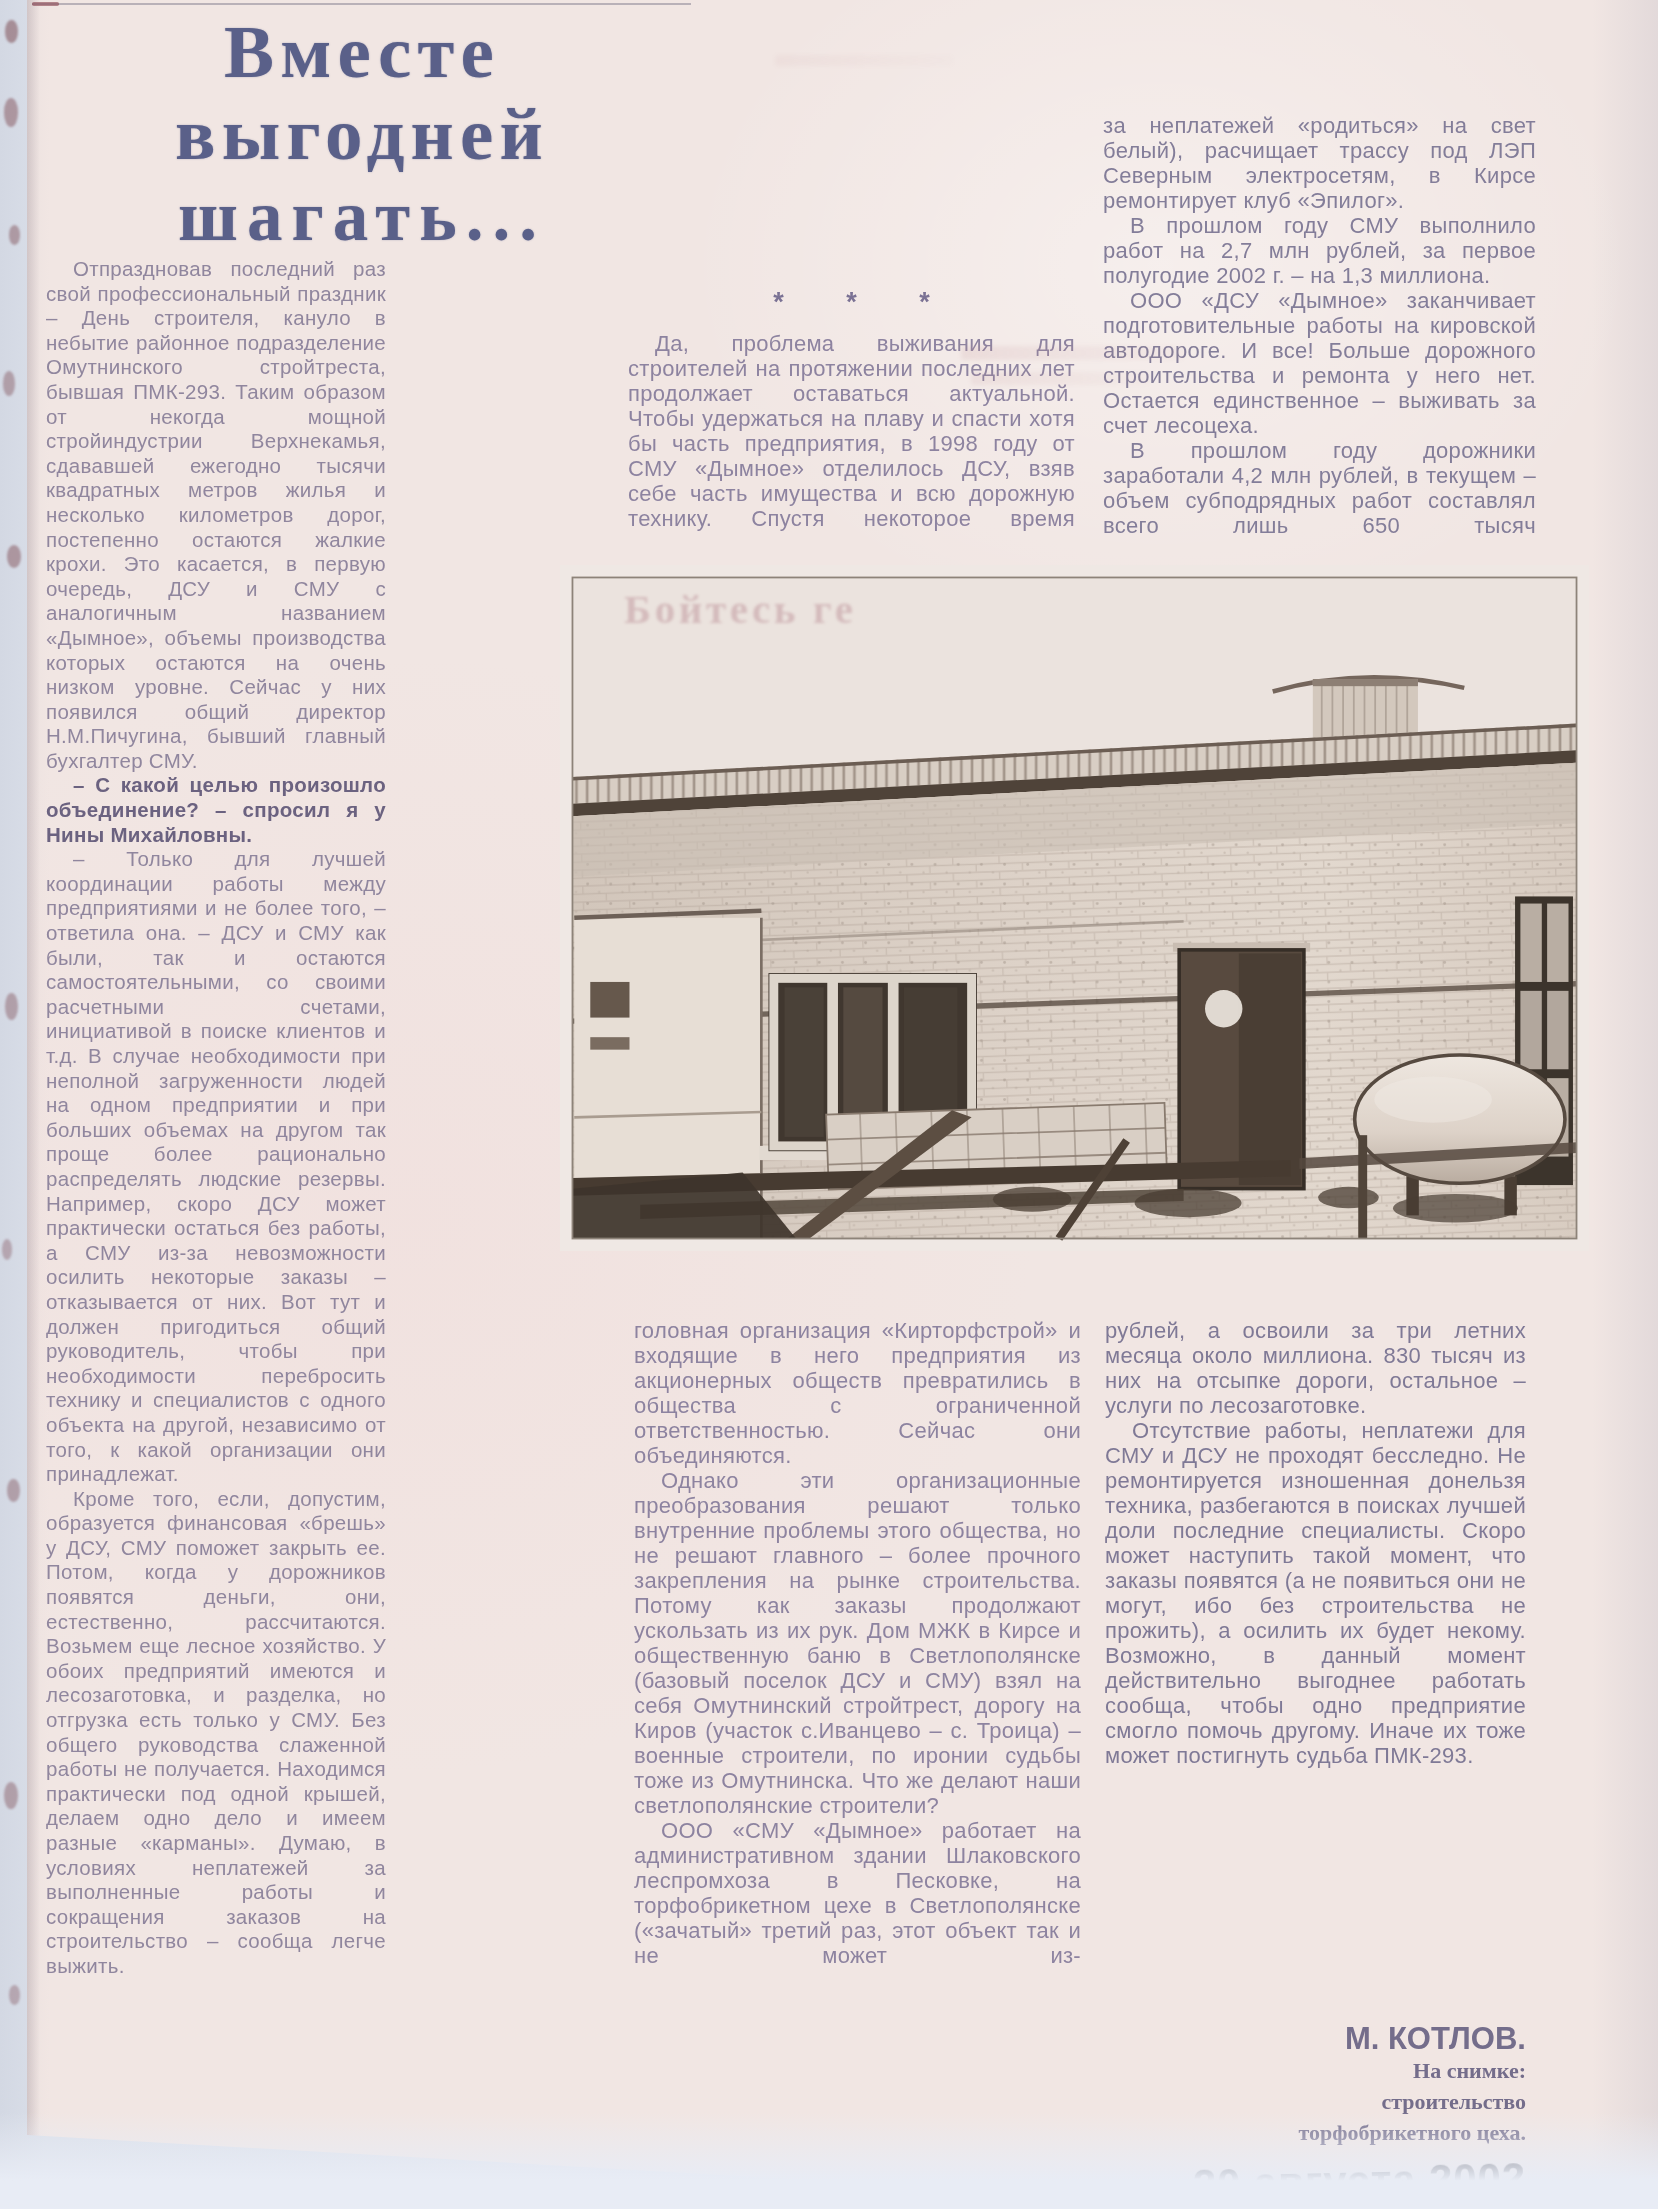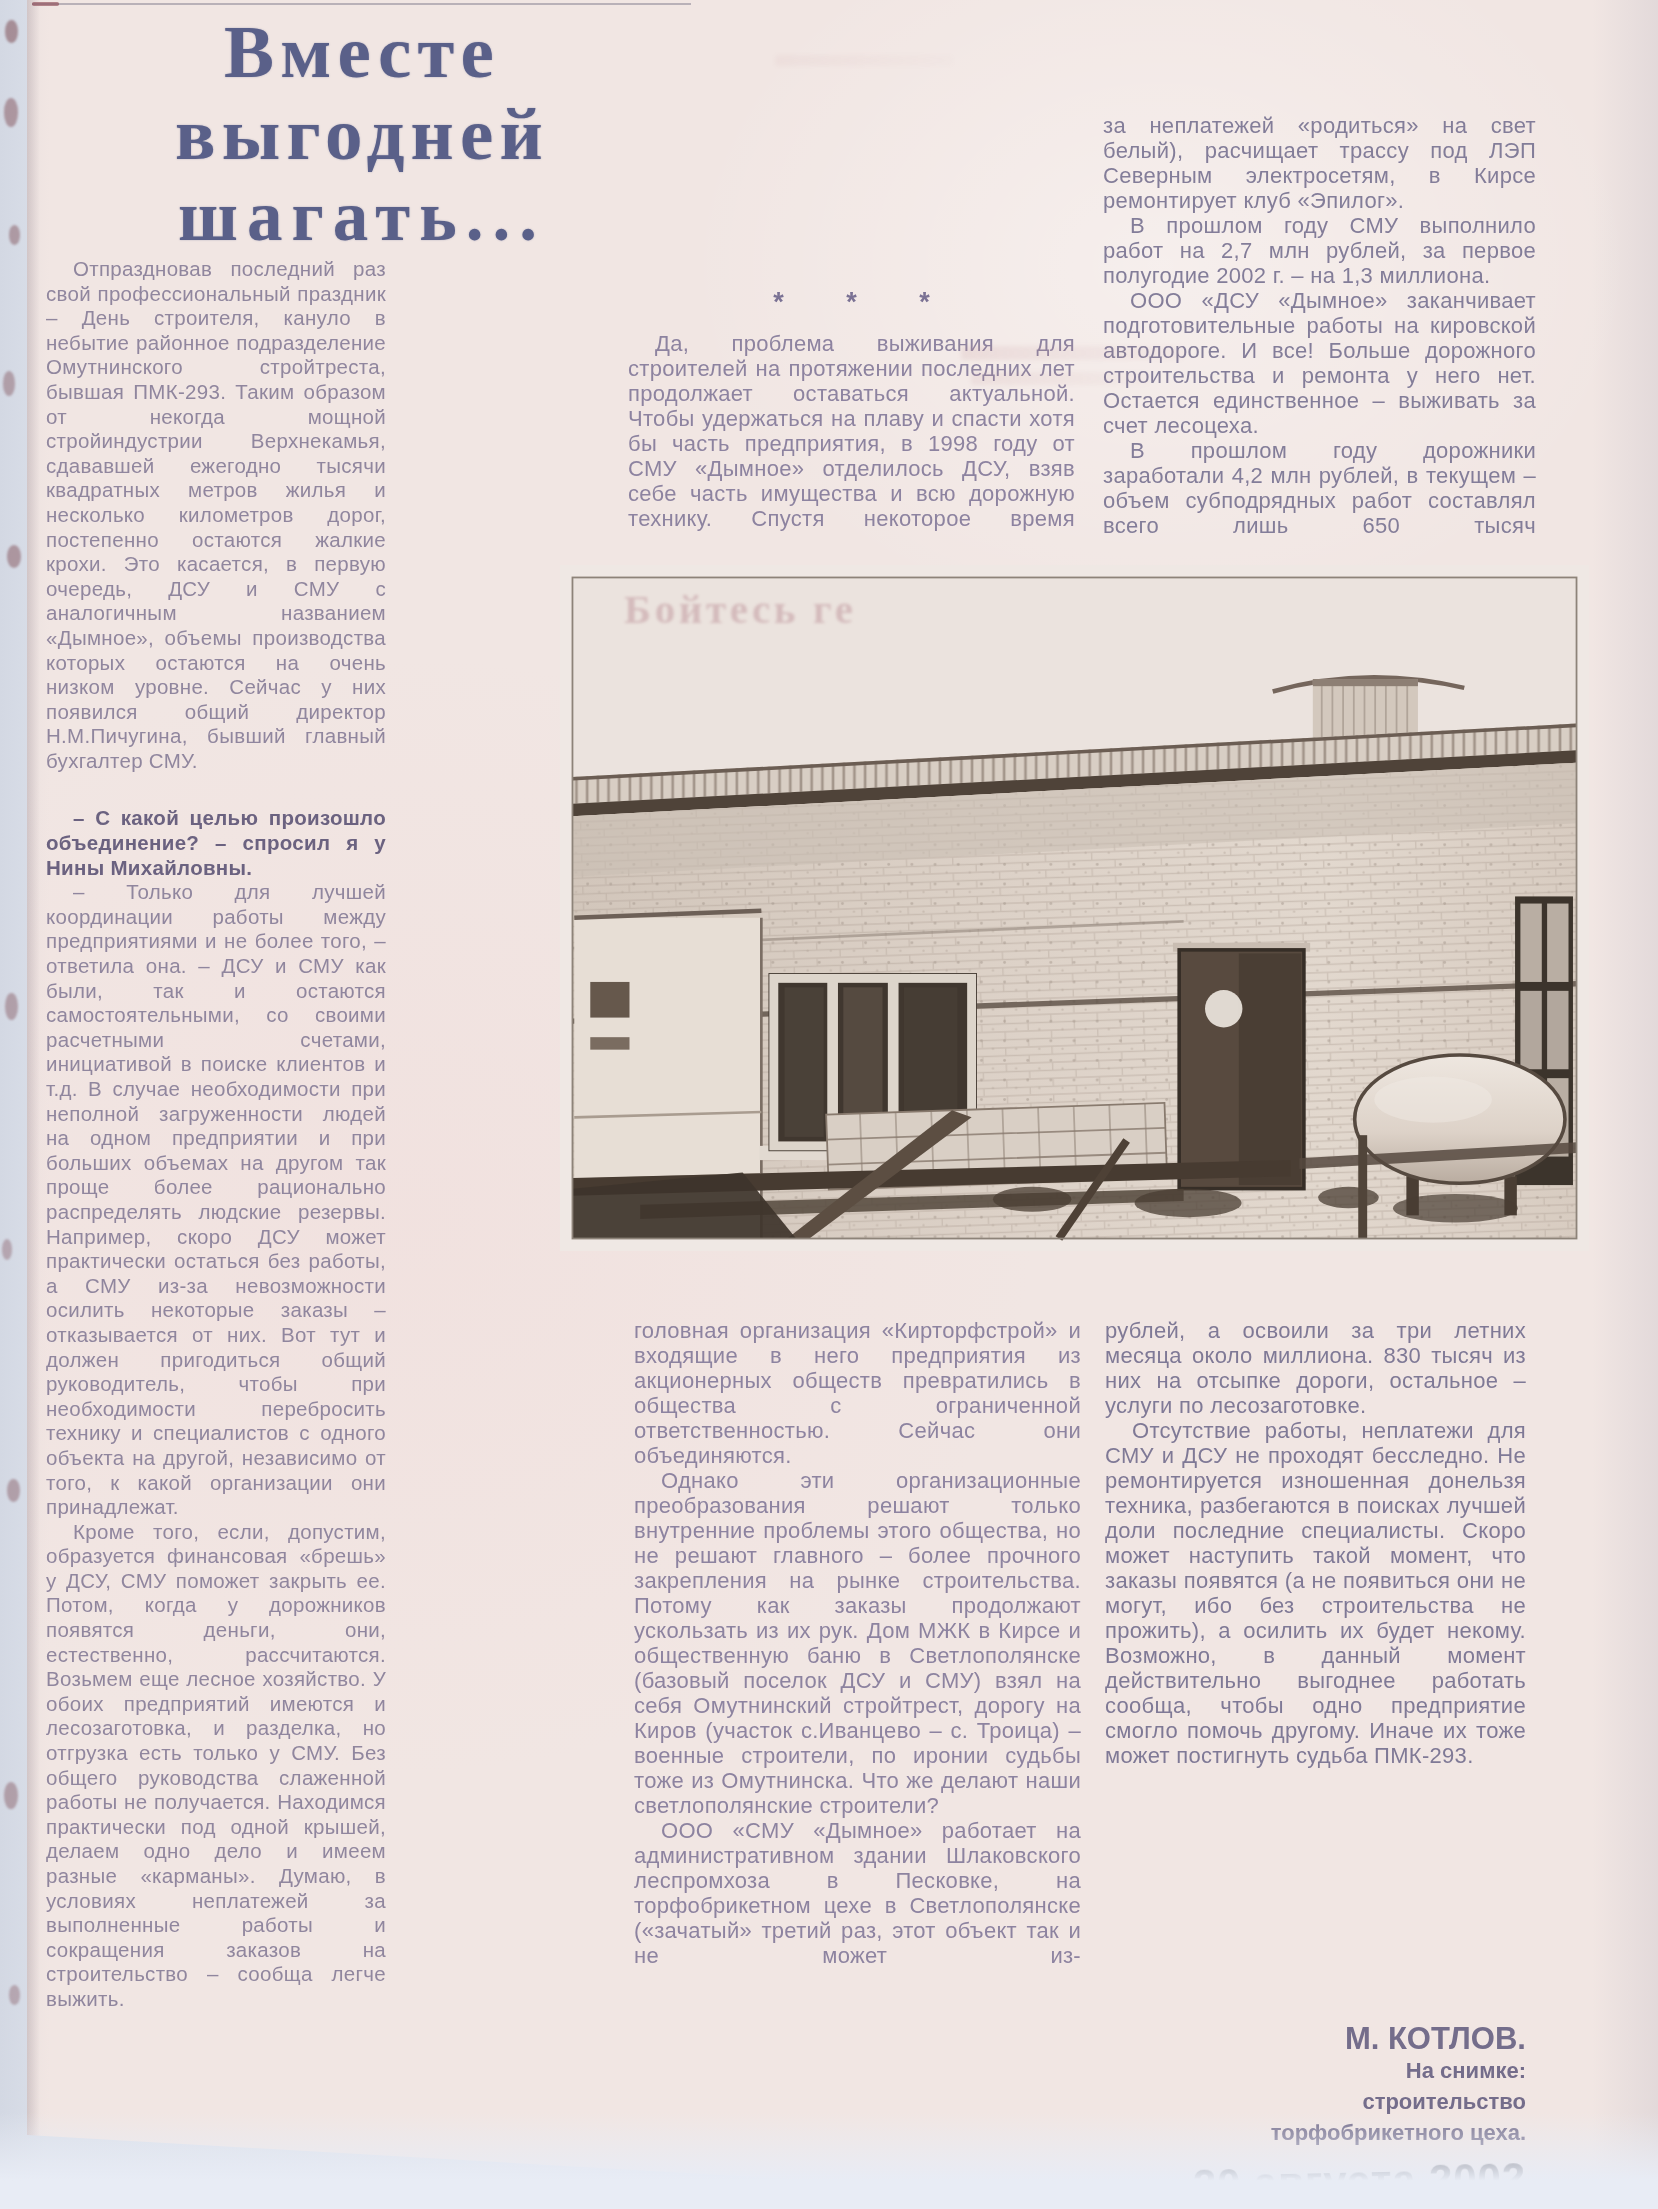--- a/index.html
+++ b/index.html
@@ -29,21 +29,21 @@
     font-family:"Liberation Serif","DejaVu Serif",serif;font-weight:700;
     color:#5a6089;filter:blur(0.6px);text-shadow:0 0 1.8px rgba(90,96,137,.45);
   }
   .title .l1{font-size:75px;line-height:82px;letter-spacing:6.2px;}
   .title .l2{font-size:71px;line-height:82px;letter-spacing:9px;}
 
   .col{position:absolute;color:#90869e;filter:blur(0.4px);}
   .col p{margin:0;text-align:justify;text-indent:27px;letter-spacing:0.3px;}
   .col p.cont{text-indent:0;margin-top:33px;}
   .col p.runon{text-align-last:justify;}
-  .col p.bold{font-weight:700;color:#6b6280;margin-top:33px;}
+  .col p.bold{font-weight:700;color:#6b6280;}
 
   #col1{left:46px;top:257px;width:340px;font-size:20.5px;line-height:24.6px;}
   #col2top{left:628px;top:331px;width:447px;font-size:22px;line-height:25px;color:#8d83a0;}
   #col3top{left:1103px;top:80px;width:433px;font-size:22px;line-height:25px;color:#837d99;}
   #col2bot{left:634px;top:1285px;width:447px;font-size:22px;line-height:25px;color:#8d83a0;}
   #col3bot{left:1105px;top:1285px;width:421px;font-size:22px;line-height:25px;color:#7f7996;}
 
   .stars{position:absolute;left:628px;top:287px;width:447px;text-align:center;
     font-size:27px;font-weight:700;color:#7b7294;word-spacing:55px;filter:blur(0.4px);}
 
@@ -54,21 +54,21 @@
     font-family:"Liberation Serif","DejaVu Serif",serif;font-weight:700;
     font-size:41px;letter-spacing:3.6px;color:#b5848d;opacity:.42;filter:blur(1.8px);
   }
   .bleed-mark{position:absolute;background:linear-gradient(90deg,rgba(185,130,135,.5),rgba(185,130,135,.15));
     filter:blur(2.2px);border-radius:2.7px;}
   .speck{position:absolute;border-radius:50%;filter:blur(0.9px);}
 
   .signature{position:absolute;left:1105px;top:2023px;width:421px;text-align:right;
     color:#746d8b;font-weight:700;filter:blur(0.4px);}
   .signature .author{font-size:31px;line-height:32px;}
-  .signature .cap{font-size:22px;line-height:31px;}
+  .signature .cap{font-size:22px;line-height:31px;font-family:Liberation Serif, serif;}
   .signature .date{
     margin-top:7.1px;font-size:42px;line-height:46px;letter-spacing:0.9px;
     color:#46454e;transform:rotate(-1.2deg);transform-origin:right center;filter:blur(0.2px);
   }
 </style>
 </head>
 <body>
 
 <div id="scan">
 

